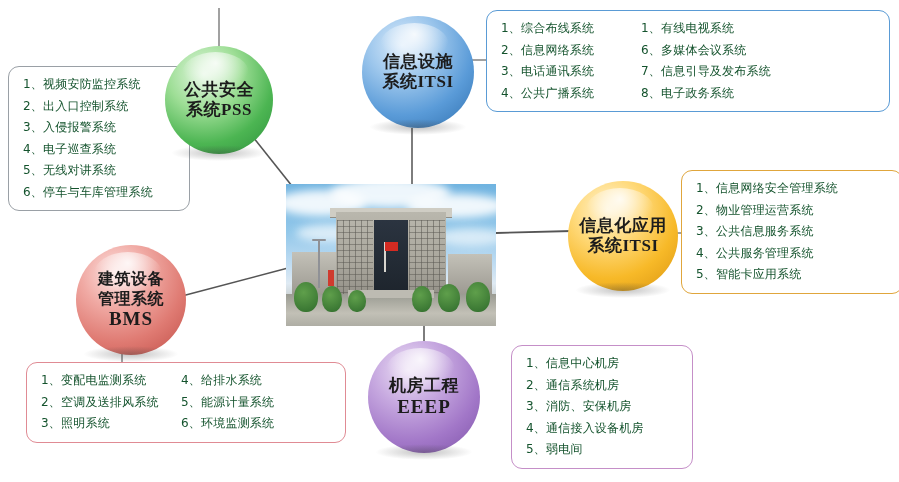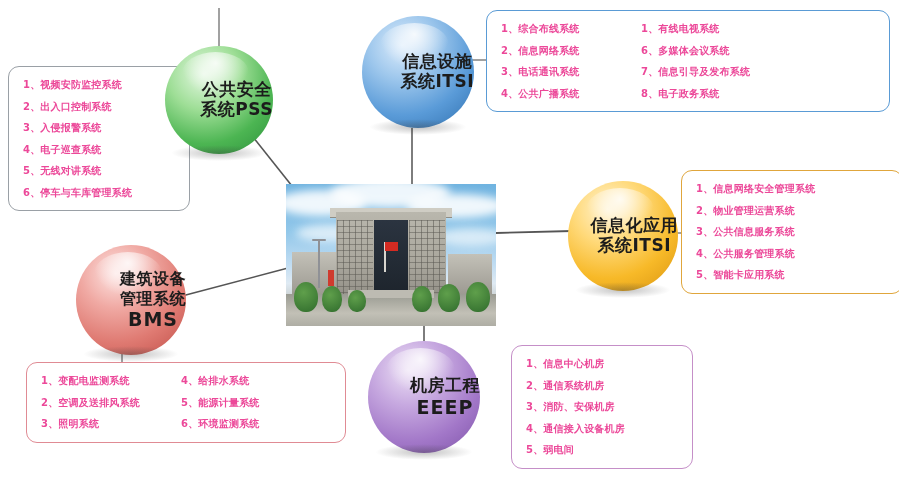--- a/index.html
+++ b/index.html
@@ -22,47 +22,48 @@
     background:#ffffff;
     border:1.4px solid #9aa0a6;
     border-radius:11px;
     padding:7px 12px 7px 14px;
   }
   .box .row{
     display:flex;
     white-space:nowrap;
   }
   .box .cell{
-    font-size:10px;
-    color:#ec4899;
+    font-size:12px;
+    color:#14532d;
     line-height:21.5px;
     letter-spacing:.2px;
-    font-weight:700;
+    font-weight:400;
   }
   .col2 .cell:first-child{min-width:140px;}
 
   
   #box-pss{left:8px;top:26px;width:182px;margin-top:40px;}
   #box-itsi{left:486px;top:10px;width:404px;border-color:#5a9bd5;}
   #box-itas{left:681px;top:170px;width:222px;border-color:#e0a63c;}
   #box-eeep{left:511px;top:335px;width:182px;border-color:#c58fc8;margin-top:10px;}
   #box-bms{left:26px;top:362px;width:320px;border-color:#e08b94;}
 
   
   .sphere{
     position:absolute;
     border-radius:50%;
     display:flex;
     align-items:center;
-    justify-content:flex-end;
+    justify-content:center;
     text-align:center;
     color:#1c1c1c;
     font-weight:700;
     line-height:1.16;
     letter-spacing:.5px;
+    font-family:Liberation Serif, serif;
   }
   .sphere .lbl{position:relative;z-index:3;}
   .sphere::after{ 
     content:"";
     position:absolute;
     left:16%;top:6%;
     width:62%;height:40%;
     border-radius:50%;
     background:radial-gradient(ellipse at 50% 25%,rgba(255,255,255,.85),rgba(255,255,255,0) 72%);
     z-index:2;

